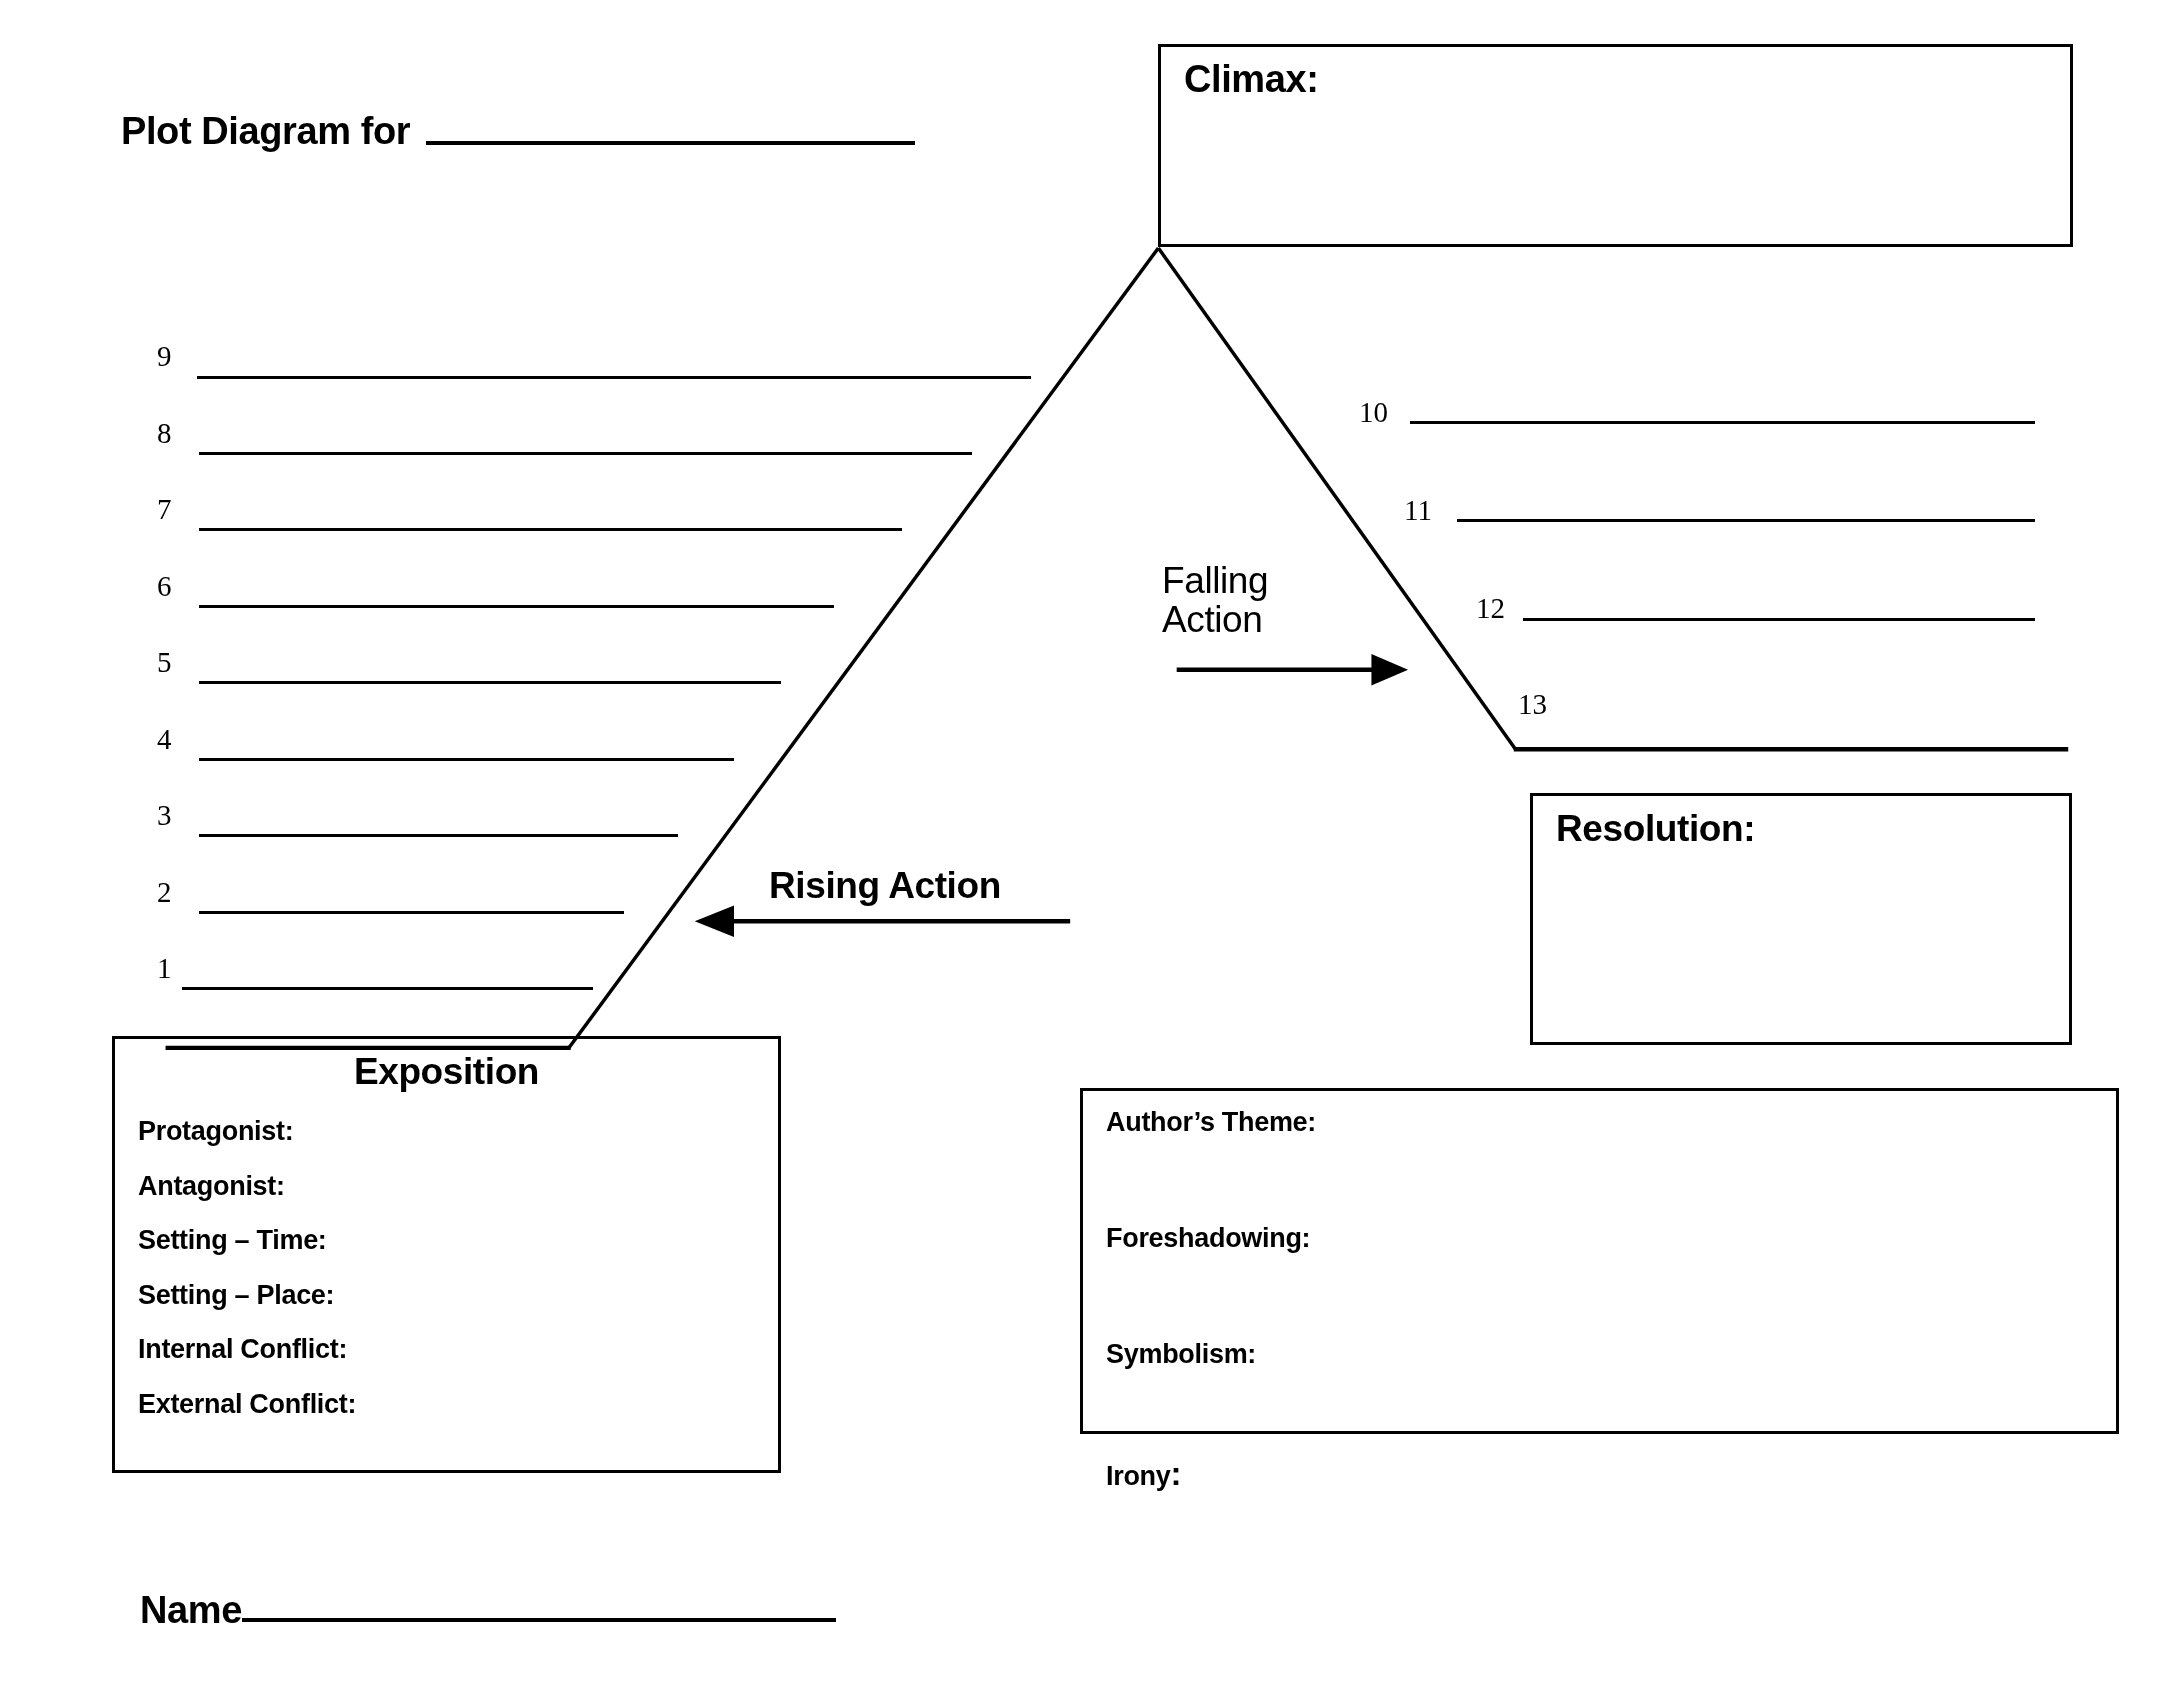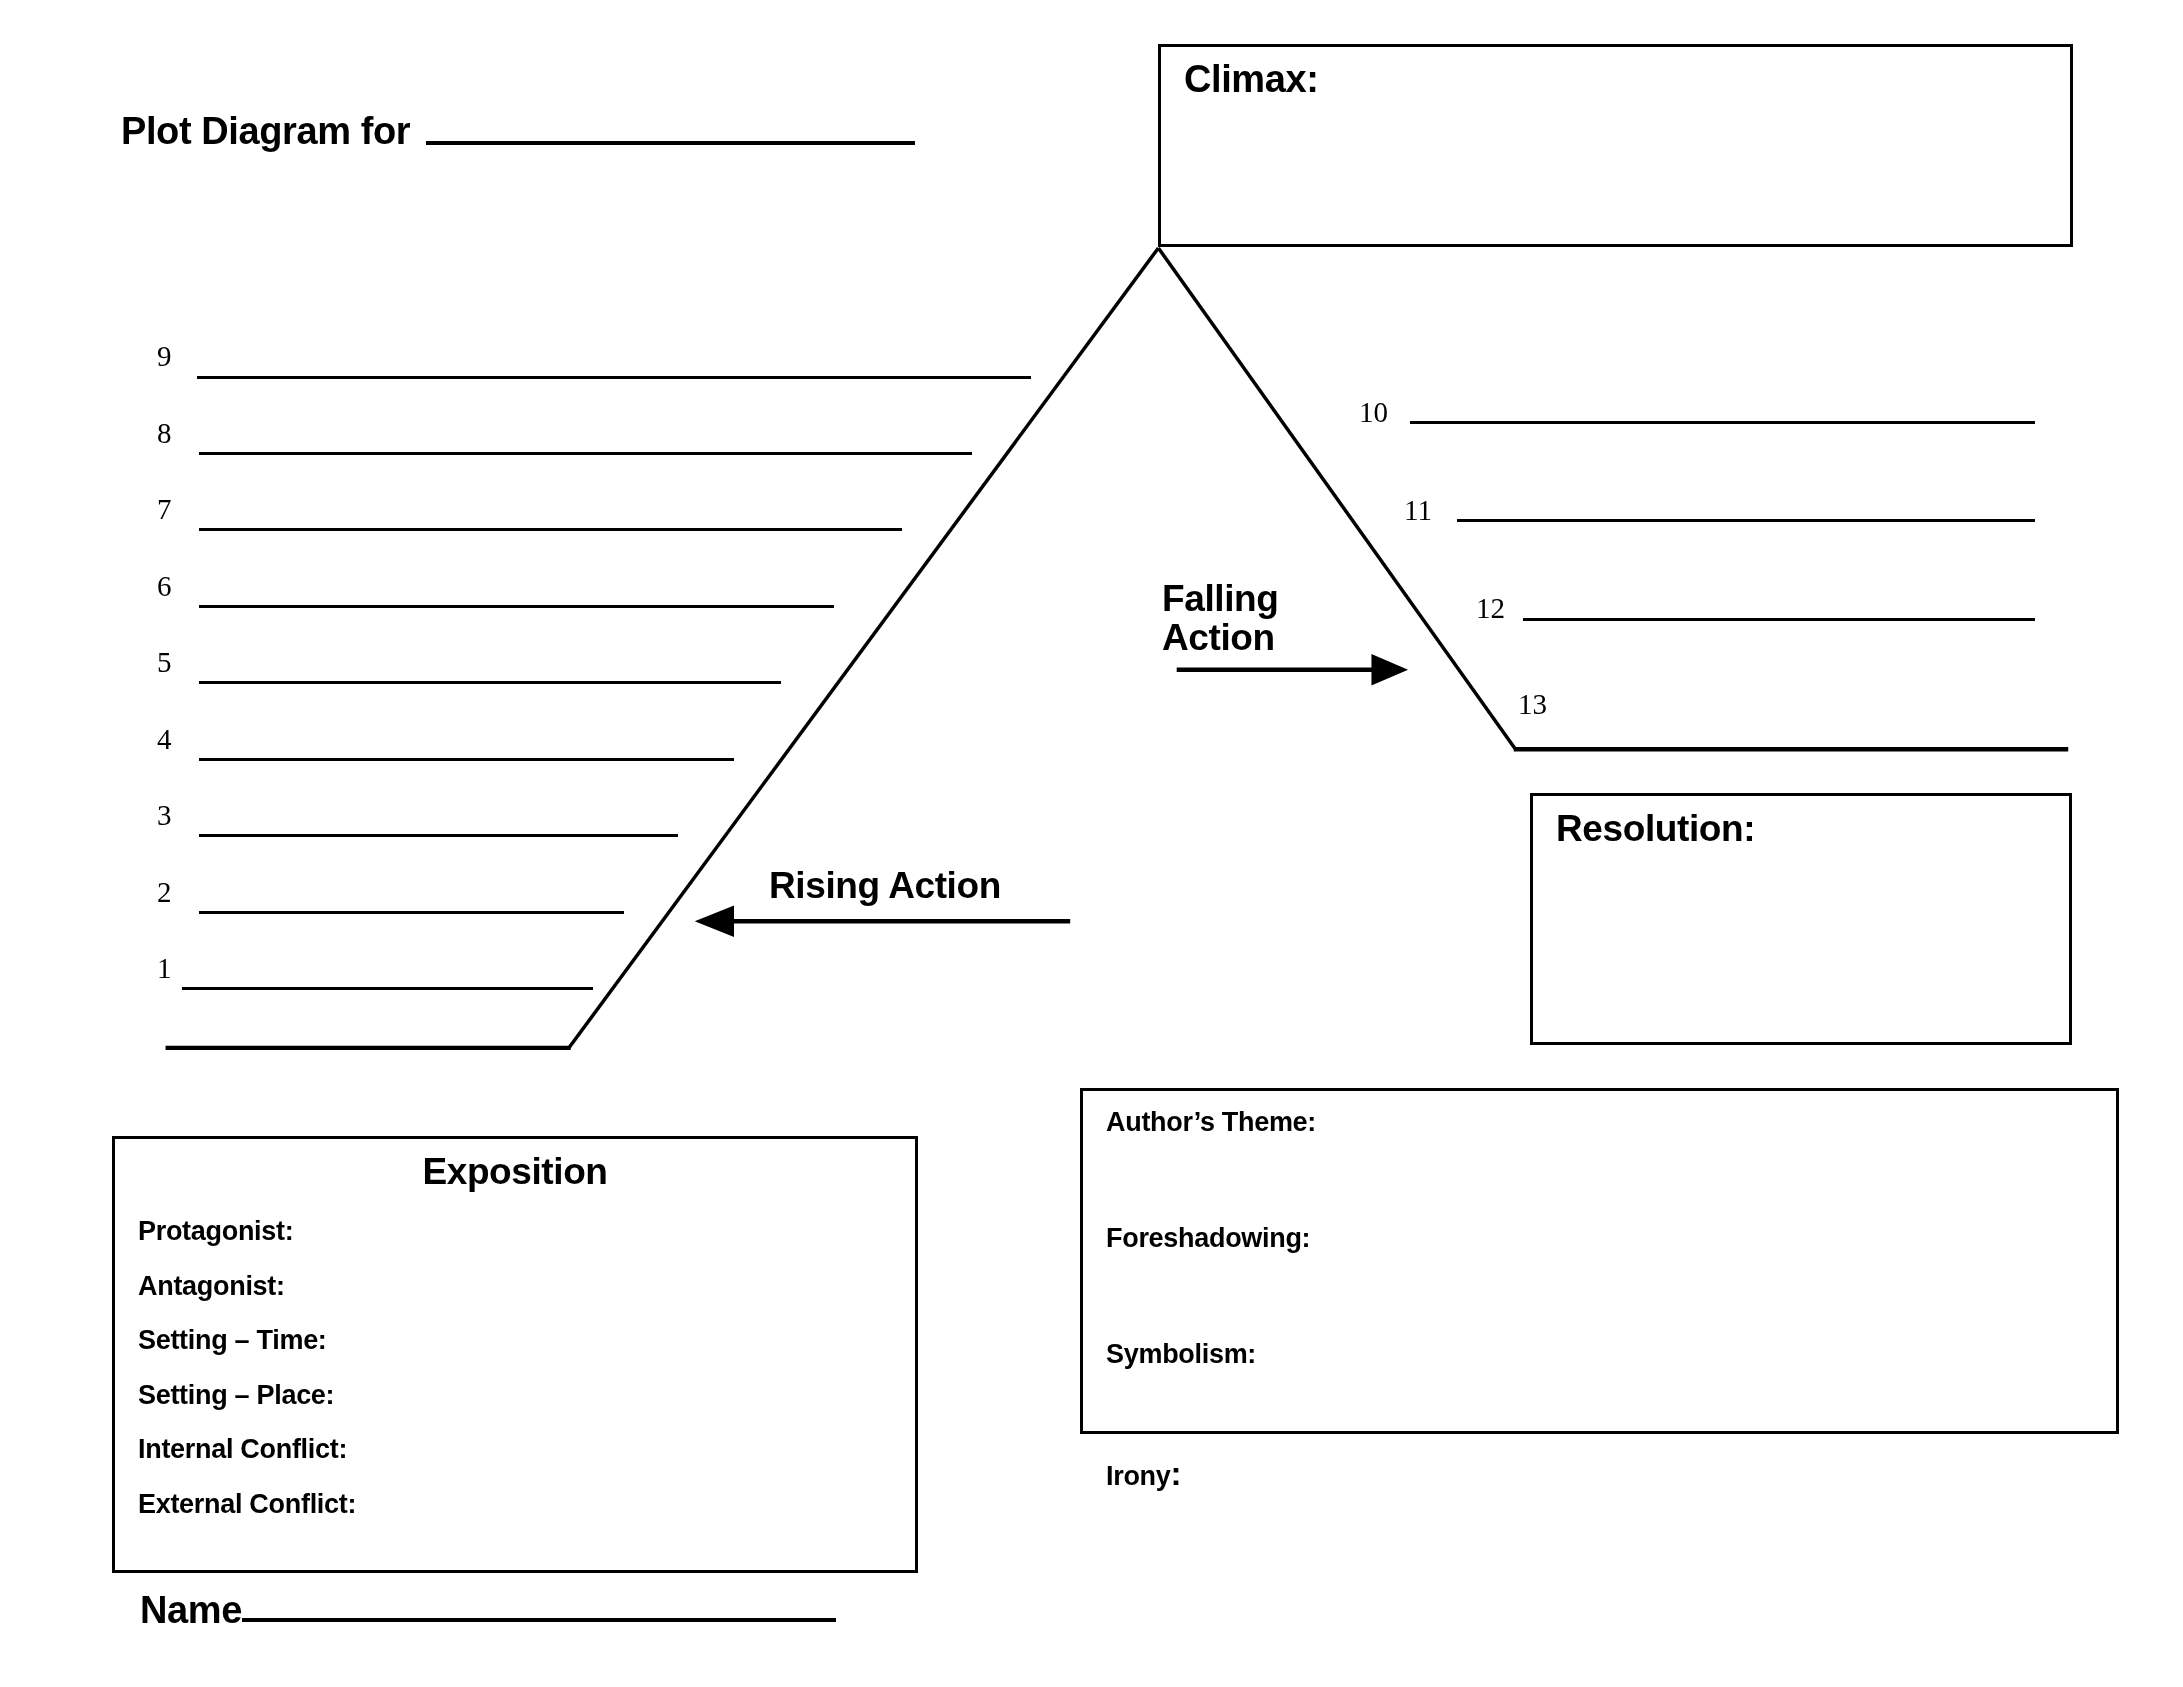--- a/index.html
+++ b/index.html
@@ -104,33 +104,33 @@
   #rising-label {
     left: 769px;
     top: 865px;
     font-size: 37px;
     font-weight: bold;
     letter-spacing: -0.4px;
     white-space: nowrap;
   }
   #falling-label {
     left: 1162px;
-    top: 580px;
+    top: 562px;
     font-size: 37px;
-    font-weight: bold;
+    font-weight: normal;
     letter-spacing: -0.4px;
     line-height: 1.05;
     white-space: nowrap;
   }
 
   
   #exposition-box {
     left: 112px;
-    top: 1136px;
-    width: 806px;
+    top: 1036px;
+    width: 669px;
     height: 437px;
     border: 3.5px solid #000;
     box-sizing: border-box;
     text-decoration: underline;
   }
   #exposition-title {
     position: absolute;
     left: 0;
     right: 0;
     top: 12.2px;

